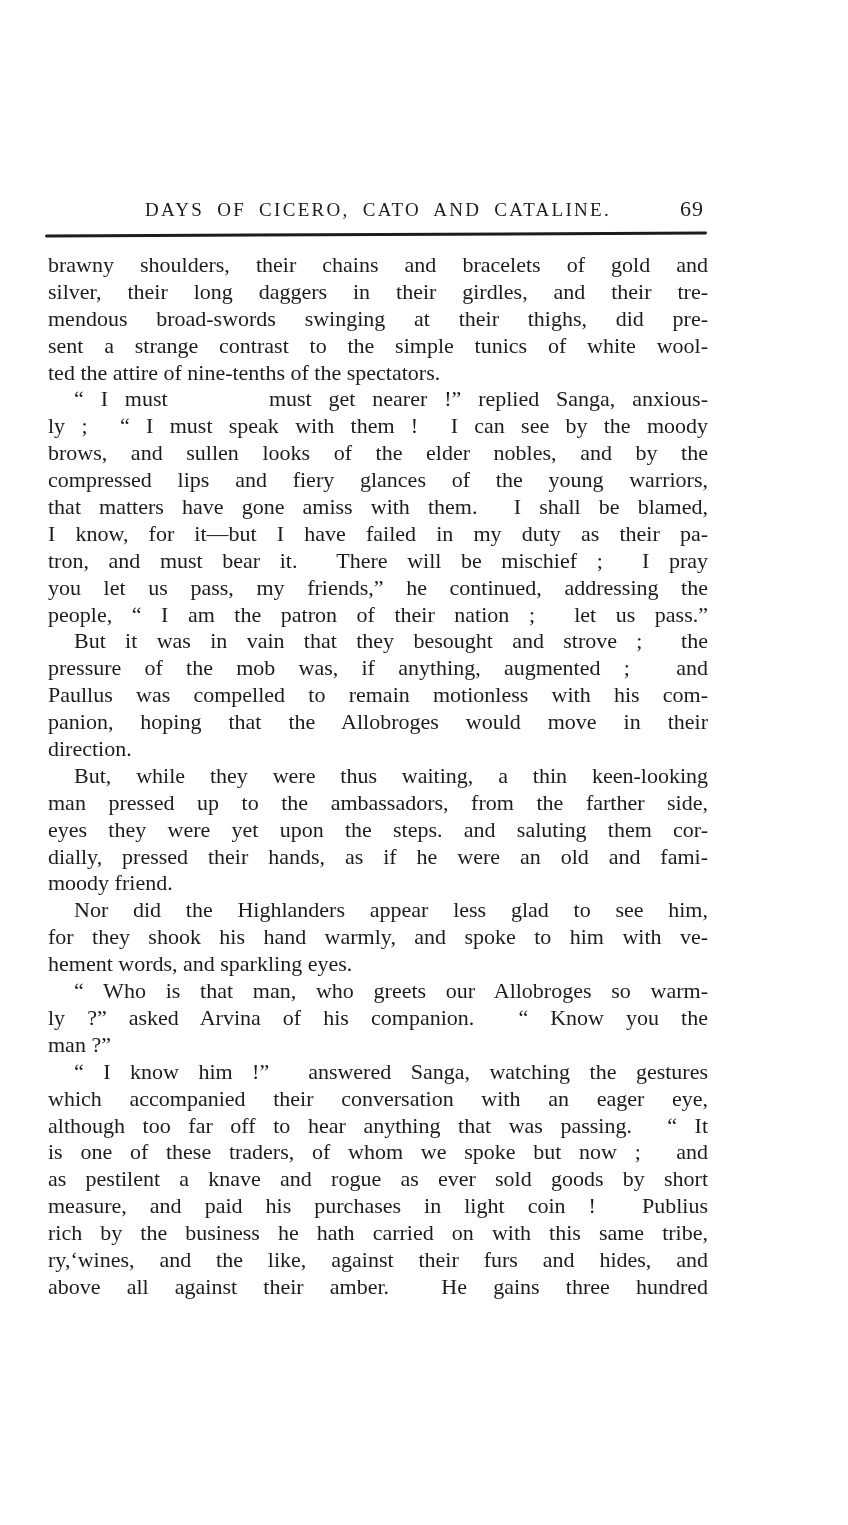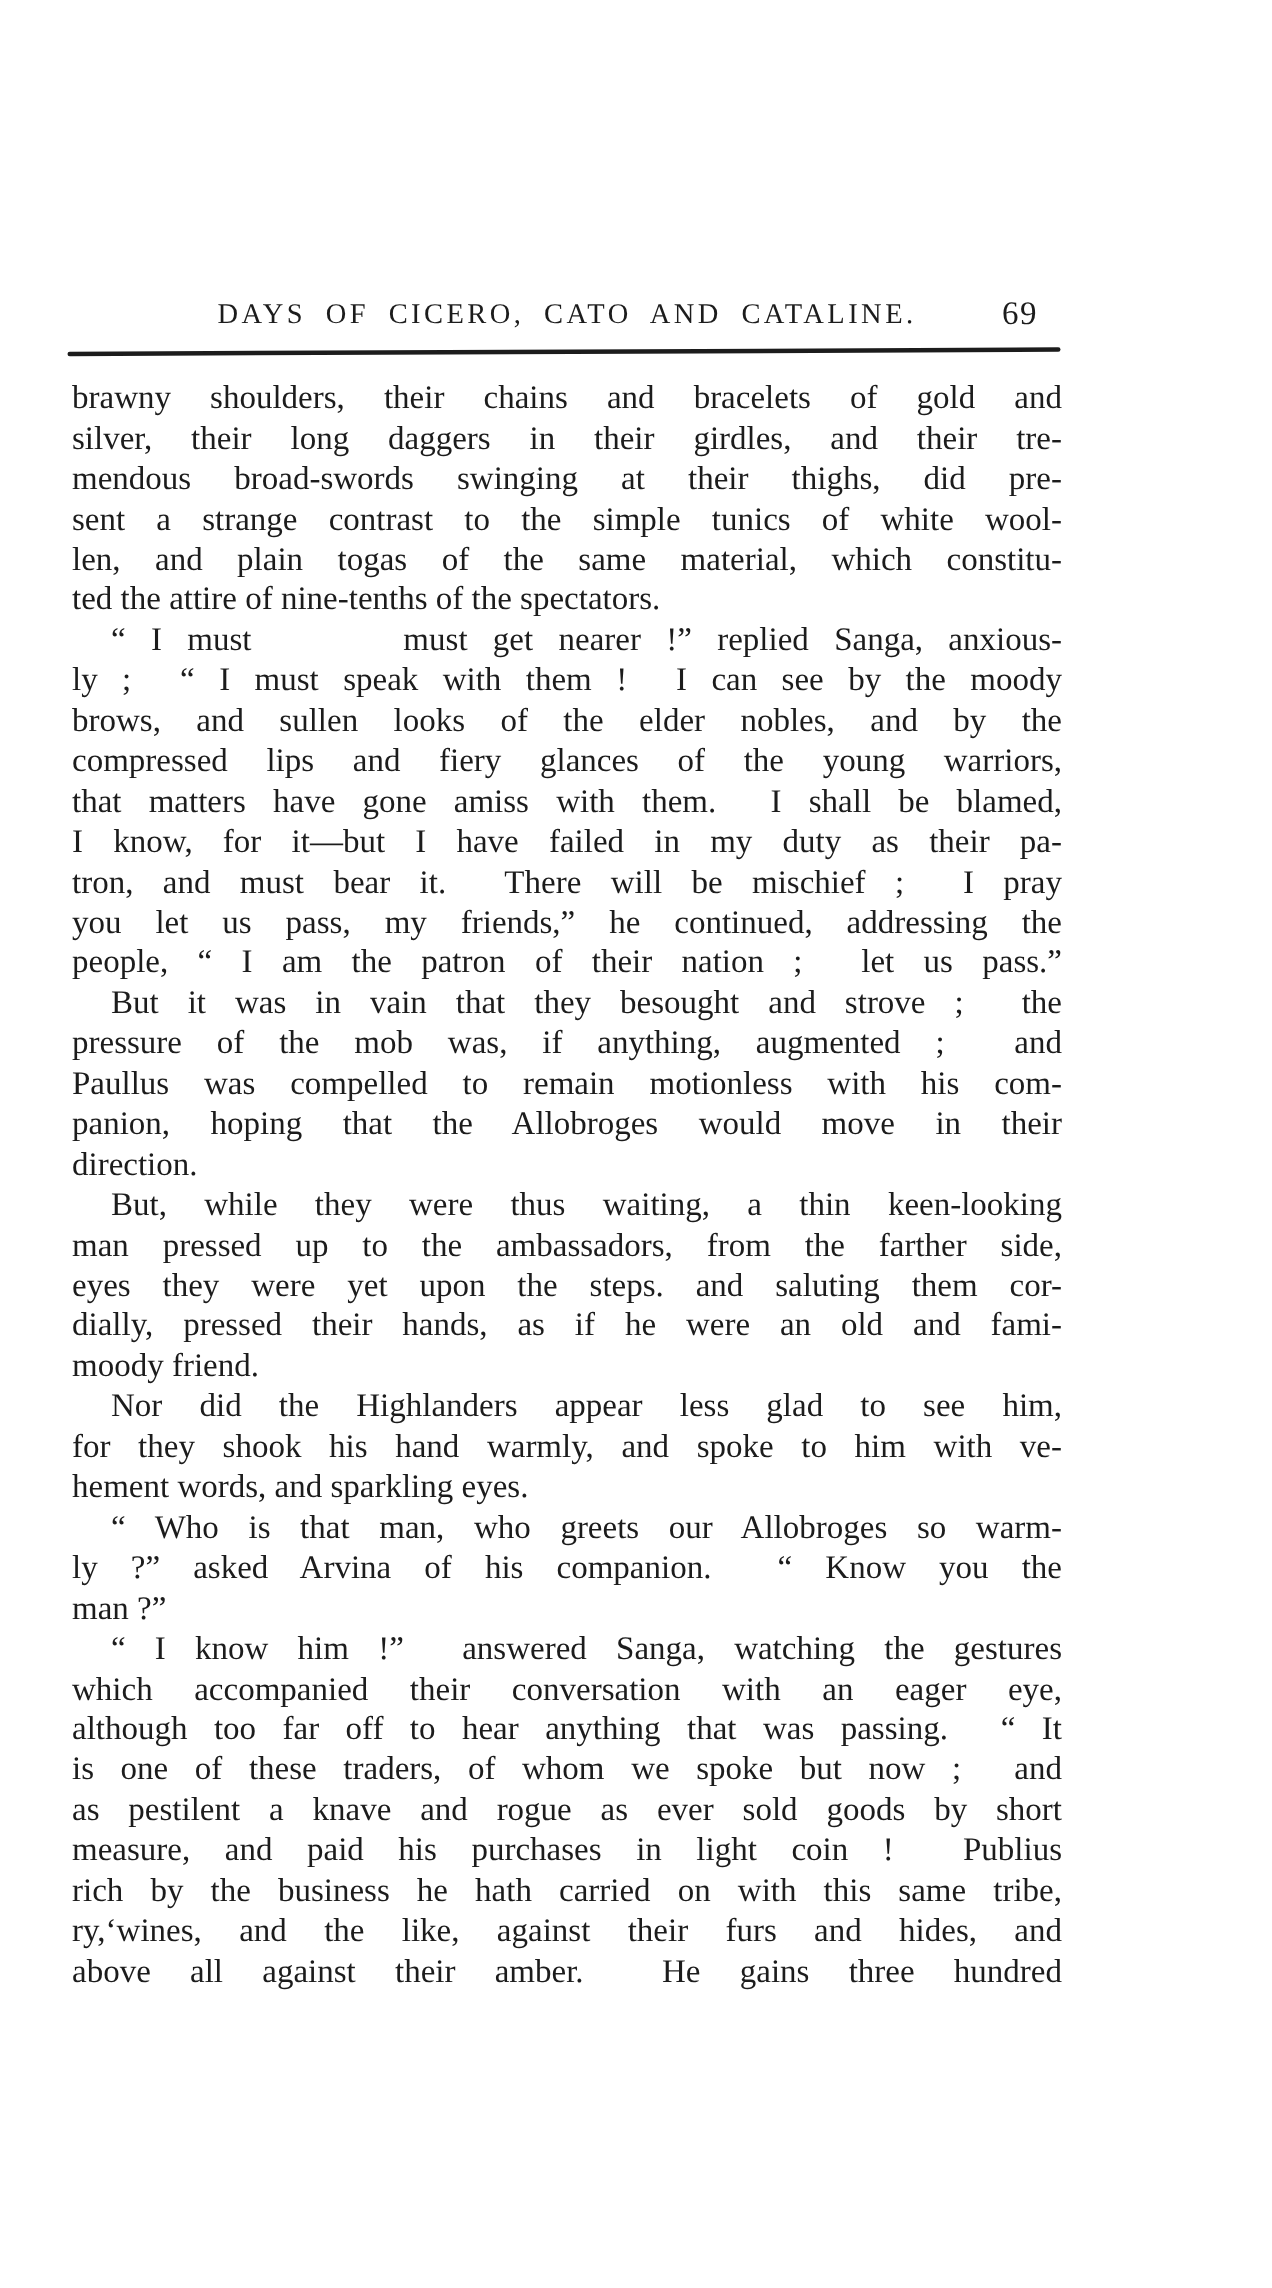--- a/index.html
+++ b/index.html
@@ -23,21 +23,21 @@
     text-align: center;
     white-space: nowrap;
   }
   .running-header .title {
     font-size: 19px;
     letter-spacing: 2.3px;
     word-spacing: 6px;
   }
   .running-header .pagenum {
     position: absolute;
-    right: 16px; top: -3px;
+    right: 4px; top: -3px;
     font-size: 22px;
     letter-spacing: 1px;
   }
   .header-rule {
     position: absolute;
     left: 45px; top: 233px;
     width: 662px; height: 3px;
     background: var(--ink);
     border-radius: 2px;
     transform: rotate(-0.25deg);
@@ -66,21 +66,20 @@
     <span class="title">DAYS OF CICERO, CATO AND CATALINE.</span>
     <span class="pagenum">69</span>
   </div>
   <div class="header-rule"></div>
   <div class="page-body">
       <div class="para">
         <div class="line">brawny shoulders, their chains and bracelets of gold and</div>
         <div class="line">silver, their long daggers in their girdles, and their tre-</div>
         <div class="line">mendous broad-swords swinging at their thighs, did pre-</div>
         <div class="line">sent a strange contrast to the simple tunics of white wool-</div>
-        <div class="line">len, and plain togas of the same material, which constitu-</div>
         <div class="line last">ted the attire of nine-tenths of the spectators.</div>
       </div>
       <div class="para">
         <div class="line indent">“ I must&nbsp;&nbsp;&nbsp;&nbsp;&nbsp; must get nearer !” replied Sanga, anxious-</div>
         <div class="line">ly ; &nbsp;“ I must speak with them !&nbsp; I can see by the moody</div>
         <div class="line">brows, and sullen looks of the elder nobles, and by the</div>
         <div class="line">compressed lips and fiery glances of the young warriors,</div>
         <div class="line">that matters have gone amiss with them.&nbsp; I shall be blamed,</div>
         <div class="line">I know, for it—but I have failed in my duty as their pa-</div>
         <div class="line">tron, and must bear it.&nbsp; There will be mischief ; &nbsp;I pray</div>

